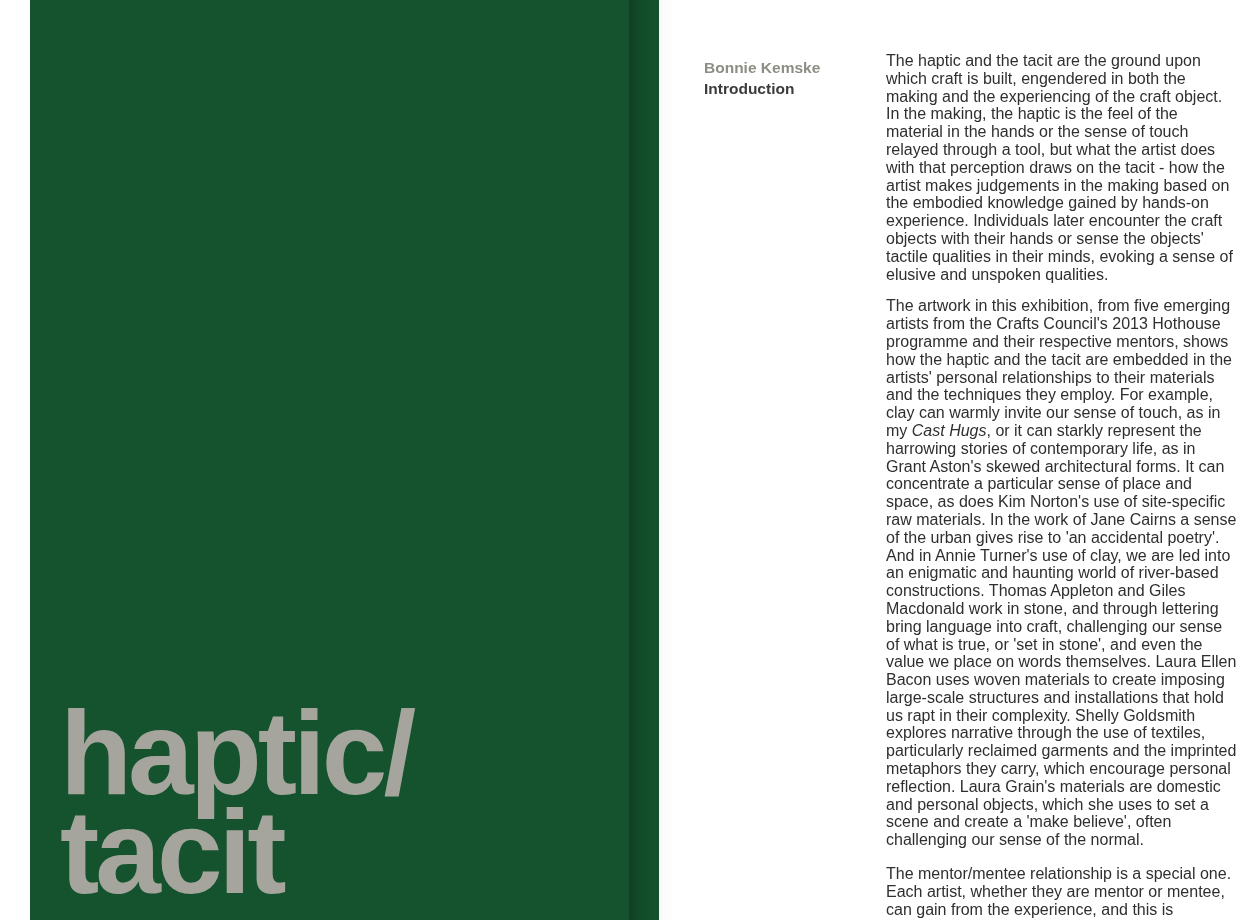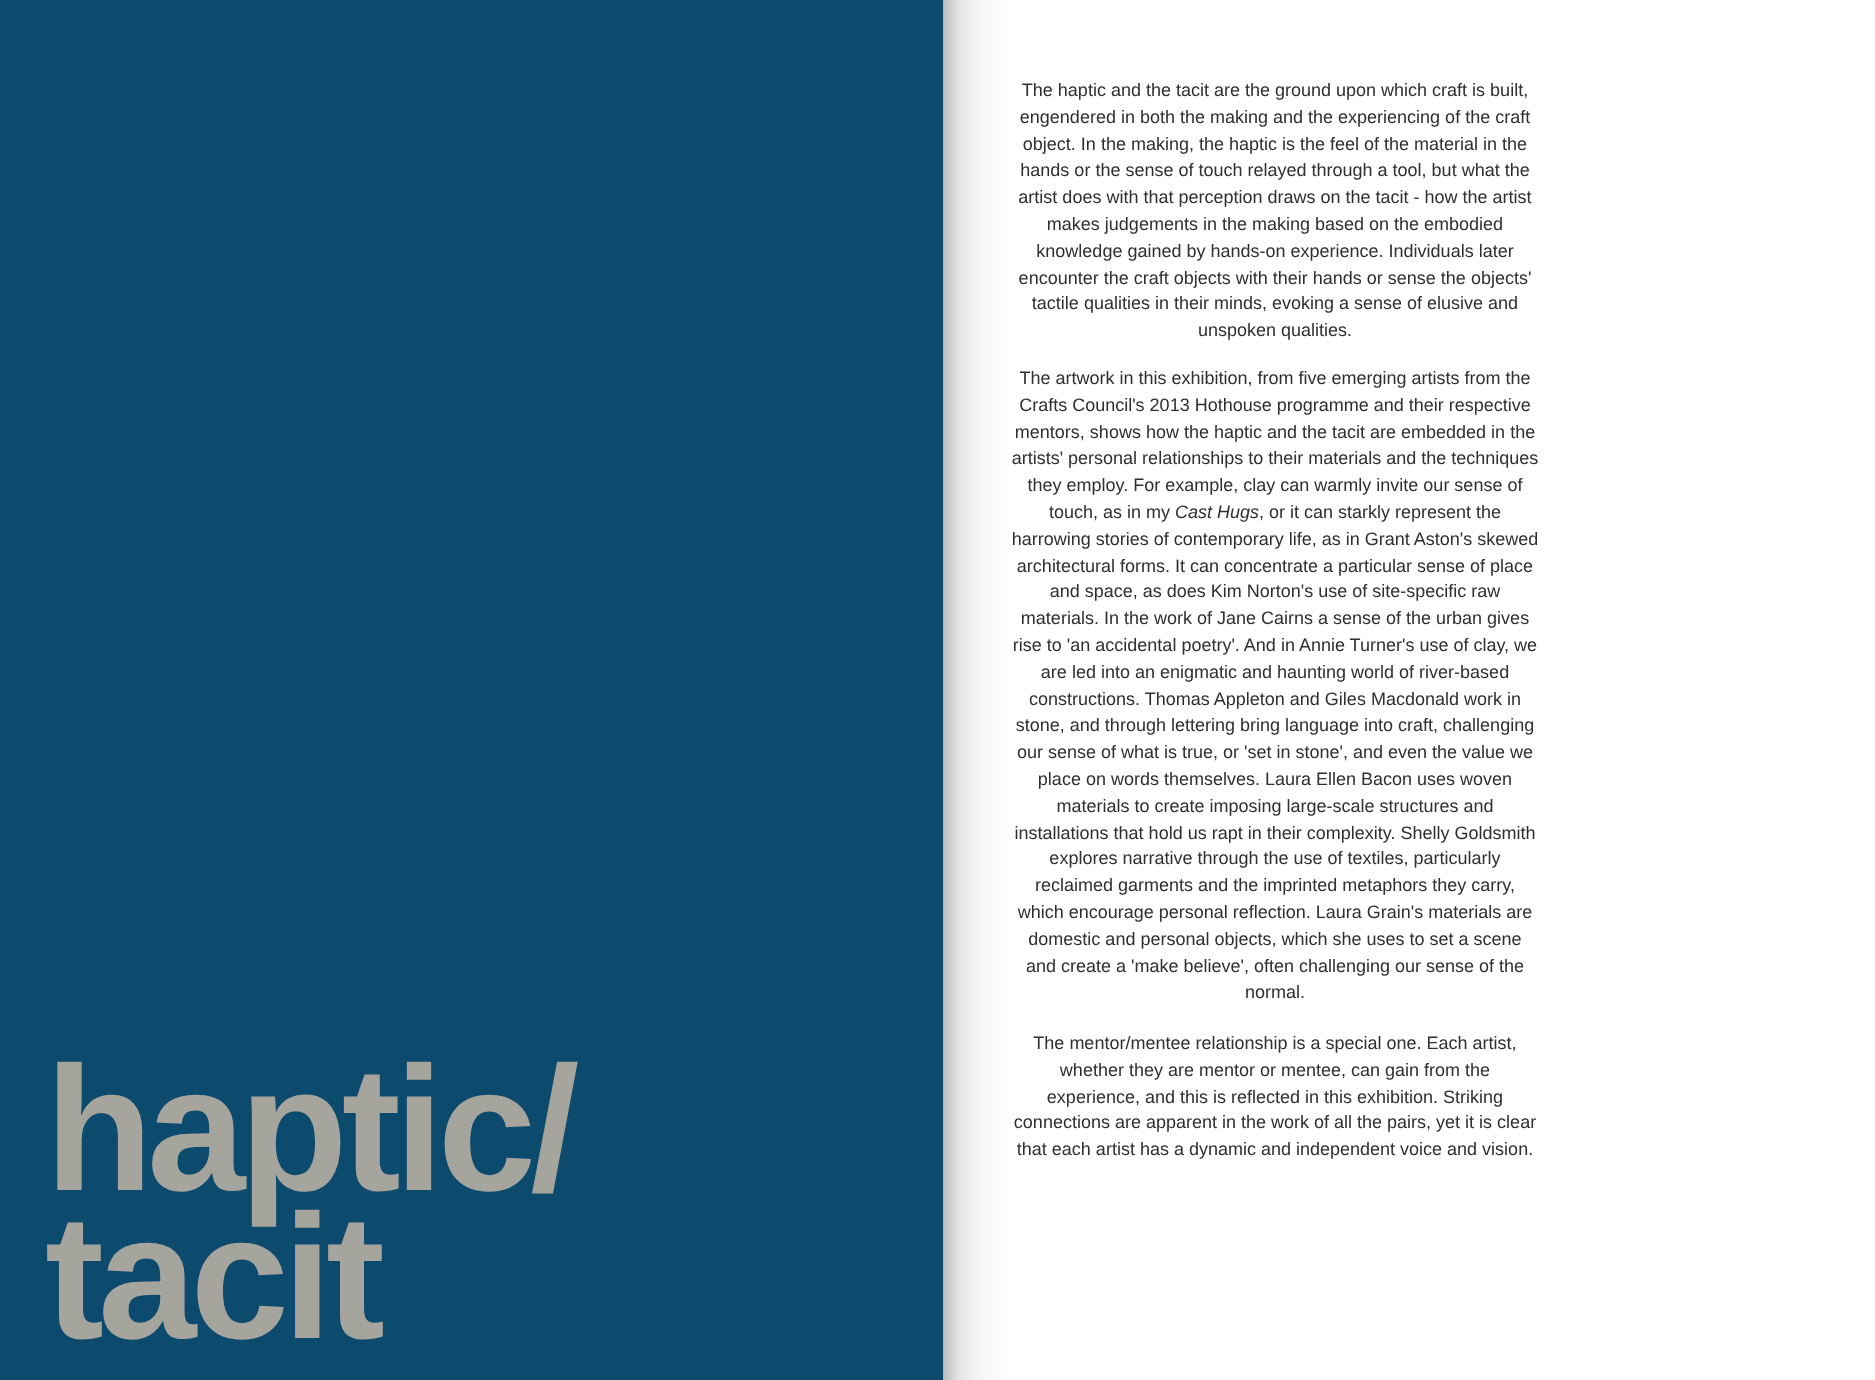--- a/index.html
+++ b/index.html
@@ -17,23 +17,24 @@
     position: relative;
     width: 1250px;
     height: 920px;
     display: flex;
   }
   
   .left-page {
     position: relative;
     width: 629px;
     height: 920px;
-    background: #0c4a6e;
+    background: #14532d;
     overflow: hidden;
     flex: 0 0 629px;
+    margin-left: 30px;
   }
   .cover-title {
     position: absolute;
     left: 30px;
     bottom: 18px;
     color: #a5a59d;
     font-family: "Liberation Sans", sans-serif;
     font-weight: bold;
     font-size: 118px;
     line-height: 0.84;
@@ -86,24 +87,24 @@
     color: #3b3b3b;
     line-height: 1.35;
     margin: 0;
   }
   .body-col {
     width: 352px;
     flex: 0 0 352px;
   }
   .body-col p {
     margin: 0 0 14px 0;
-    font-size: 12px;
+    font-size: 16px;
     line-height: 17.8px;
     color: #2f2f2f;
-    text-align: center;
+    text-align: left;
   }
   .body-col p:last-child {
     margin-bottom: 0;
     margin-top: 16px;
   }
   .body-col em {
     font-style: italic;
   }
 </style>
 </head>
@@ -114,20 +115,24 @@
   <div class="left-page">
     <div class="cover-title">haptic/
 tacit</div>
   </div>
 
   <div class="gutter"></div>
 
   <div class="right-page">
     <div class="article">
 
+      <div class="heading-col">
+        <div class="author">Bonnie Kemske</div>
+        <div class="section-title">Introduction</div>
+      </div>
 
       <div class="body-col">
         <p>The haptic and the tacit are the ground upon which craft is built, engendered in both the making and the experiencing of the craft object. In the making, the haptic is the feel of the material in the hands or the sense of touch relayed through a tool, but what the artist does with that perception draws on the tacit - how the artist makes judgements in the making based on the embodied knowledge gained by hands-on experience. Individuals later encounter the craft objects with their hands or sense the objects' tactile qualities in their minds, evoking a sense of elusive and unspoken qualities.</p>
         <p><span>The artwork in this exhibition, from five emerging artists from the Crafts Council's 2013 Hothouse programme and their respective mentors, shows how the haptic and the tacit are embedded in the artists' personal relationships to their materials and the techniques they employ. For example, clay can warmly invite our sense of touch, as in my </span><em>Cast Hugs</em><span>, or it can starkly represent the harrowing stories of contemporary life, as in Grant Aston's skewed architectural forms. It can concentrate a particular sense of place and space, as does Kim Norton's use of site-specific raw materials. In the work of Jane Cairns a sense of the urban gives rise to 'an accidental poetry'. And in Annie Turner's use of clay, we are led into an enigmatic and haunting world of river-based constructions. Thomas Appleton and Giles Macdonald work in stone, and through lettering bring language into craft, challenging our sense of what is true, or 'set in stone', and even the value we place on words themselves. Laura Ellen Bacon uses woven materials to create imposing large-scale structures and installations that hold us rapt in their complexity. Shelly Goldsmith explores narrative through the use of textiles, particularly reclaimed garments and the imprinted metaphors they carry, which encourage personal reflection. Laura Grain's materials are domestic and personal objects, which she uses to set a scene and create a 'make believe', often challenging our sense of the normal.</span></p>
         <p>The mentor/mentee relationship is a special one. Each artist, whether they are mentor or mentee, can gain from the experience, and this is reflected in this exhibition. Striking connections are apparent in the work of all the pairs, yet it is clear that each artist has a dynamic and independent voice and vision.</p>
       </div>
 
     </div>
   </div>
 

